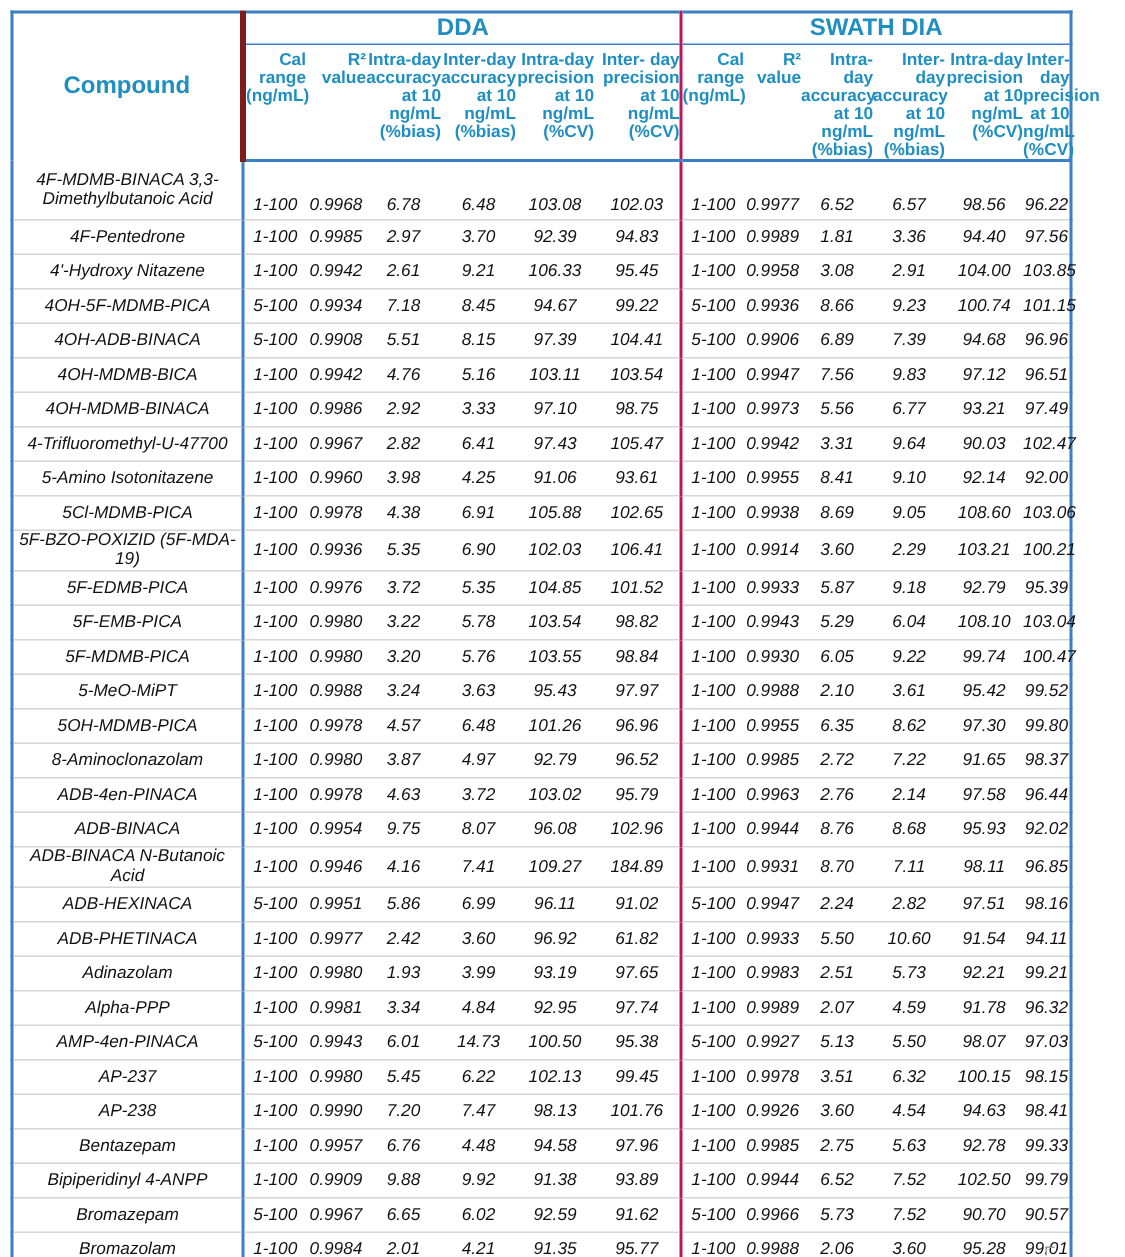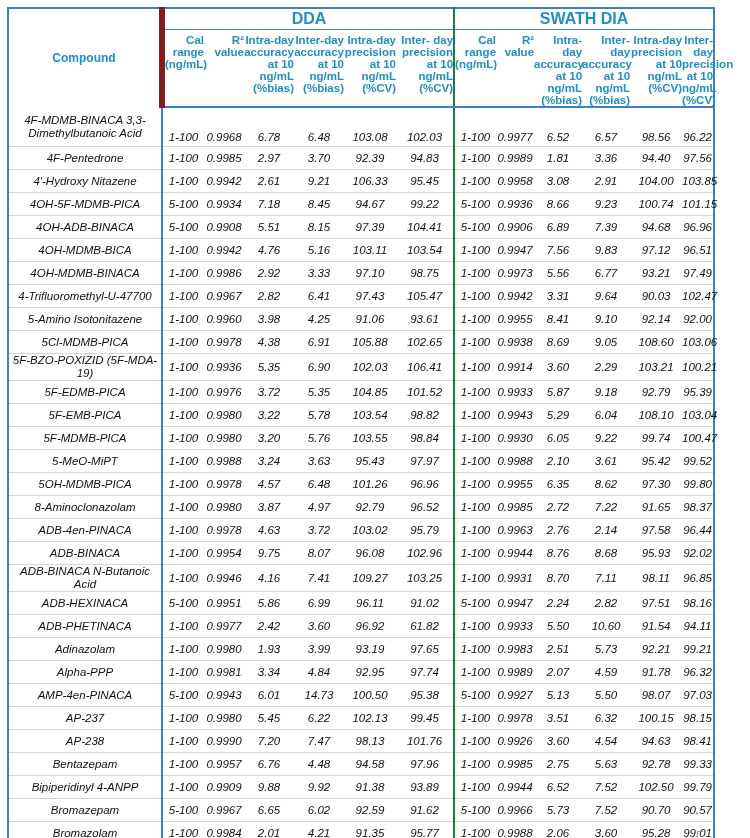--- a/index.html
+++ b/index.html
@@ -4,31 +4,31 @@
 <style>
   html, body { margin:0; padding:0; background:#ffffff; }
   body { width:750px; height:838px; position:relative; overflow:hidden;
          font-family:"Liberation Sans", sans-serif; }
   table { position:absolute; left:7px; top:7px; border-collapse:collapse;
           table-layout:fixed; width:706px; }
   th { color:#1f8fc2; font-weight:bold; font-size:11.5px; line-height:12px;
        text-align:center; vertical-align:top; padding:0; }
   th.group { height:20px; vertical-align:middle; font-size:16px;
              border-bottom:1.5px solid #3d7fc4; }
-  th.compound { vertical-align:middle; font-size:12px;
-                border-right:6px solid #7f1d1d; }
+  th.compound { vertical-align:middle; font-size:16px;
+                border-right:4px solid #7f1d1d; }
   th.sub { padding-top:4px; height:66px;text-align:right; }
   thead tr:last-child th { border-bottom:2px solid #3d7fc4; }
   .outer { border:2px solid #3d7fc4; }
   td { font-style:italic; font-size:11.5px; color:#111; text-align:center;
        padding:0; height:22px; border-bottom:1.5px solid #d6d6d6; white-space:nowrap; }
   td.compound { border-right:2px solid #3d7fc4; line-height:13px; white-space:normal; }
   tr.tall td { height:35px; vertical-align:bottom; padding-bottom:3px; }
   tr.tall td.compound { vertical-align:middle; padding-bottom:0;margin-top:22px; }
-  td.grpstart, th.grpstart { border-left:2px solid #15803d; }
+  td.grpstart, th.grpstart { border-left:2px solid #be185d; }
   tbody tr:last-child td { border-bottom:1.5px solid #d6d6d6; }
   .corner { position:absolute; right:47px; bottom:1px; width:5px; height:5px;
             border-left:1px solid #999; border-top:1px solid #999; }
 </style>
 </head>
 <body>
 
 <table class="outer">
   <colgroup>
     <col style="width:154px">
@@ -416,21 +416,21 @@
         <td>95.93</td>
         <td>92.02</td>
       </tr>
       <tr>
         <td class="compound">ADB-BINACA N-Butanoic Acid</td>
         <td>1-100</td>
         <td>0.9946</td>
         <td>4.16</td>
         <td>7.41</td>
         <td>109.27</td>
-        <td>103.25</td>
+        <td>184.89</td>
         <td class="grpstart">1-100</td>
         <td>0.9931</td>
         <td>8.70</td>
         <td>7.11</td>
         <td>98.11</td>
         <td>96.85</td>
       </tr>
       <tr>
         <td class="compound">ADB-HEXINACA</td>
         <td>5-100</td>

